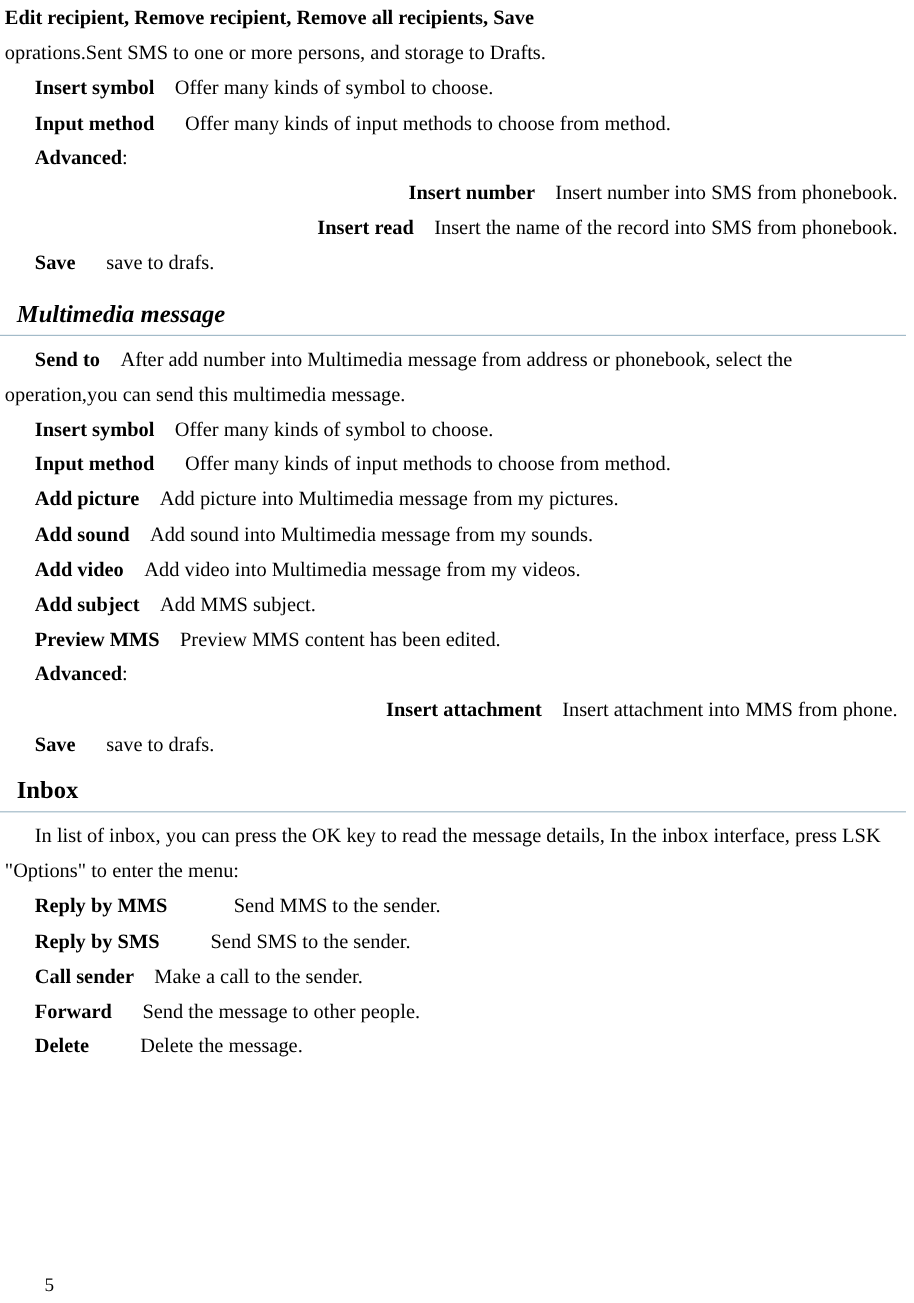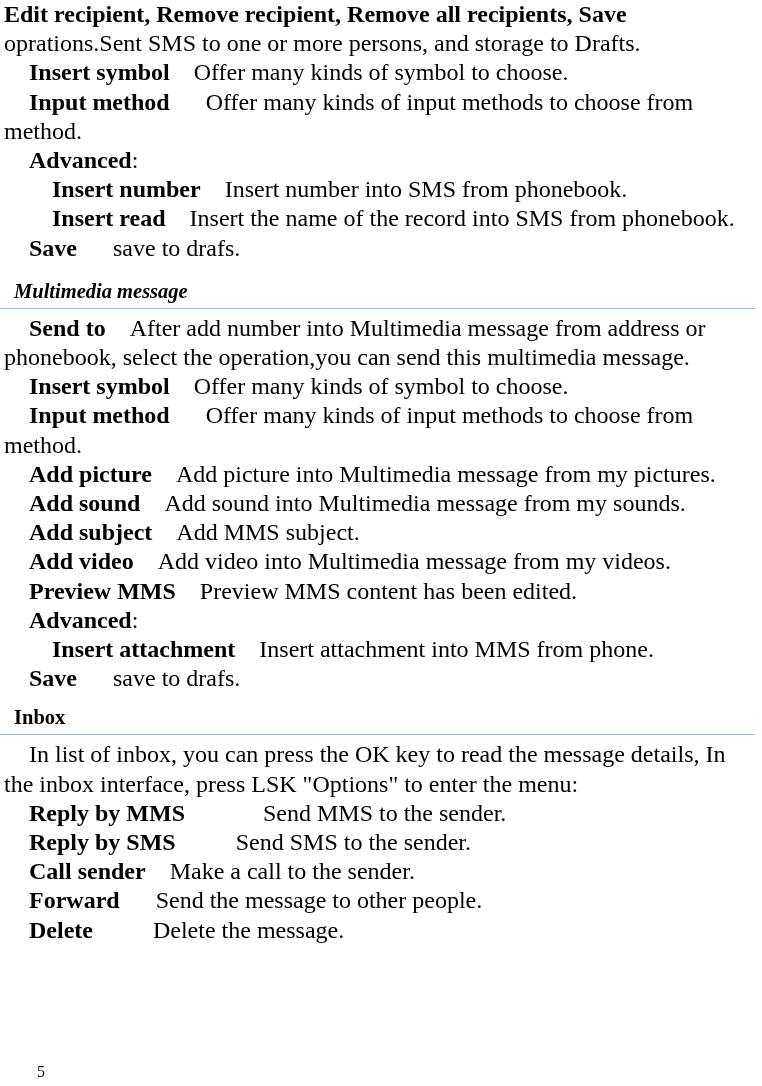--- a/index.html
+++ b/index.html
@@ -15,34 +15,34 @@
     overflow: hidden;
   }
   .page {
     position: relative;
     width: 762px;
     height: 1086px;
     box-sizing: border-box;
     padding: 0;
   }
   .body-text {
-    font-size: 24px;
+    font-size: 17px;
     line-height: 29.2px;
     text-align: left;
     margin: 0;
     padding: 0 14px 0 4px;
     word-spacing: 0px;
   }
   .para {
     margin: 0;
     padding: 0;
   }
   
   .ind1 { text-indent: 25px; }
-  .ind2 { text-indent: 48px; }
+  .ind2 { text-indent: 48px; text-align: right; }
   .ind0 { text-indent: 0; }
 
   b, .term {
     font-weight: bold;
   }
   .gap1::before { content: "\00a0\00a0\00a0\00a0"; }
   .gap2::before { content: "\00a0\00a0\00a0\00a0\00a0\00a0"; }
   .gap3::before { content: "\00a0\00a0\00a0\00a0\00a0\00a0\00a0\00a0\00a0\00a0"; }
   .gap4::before { content: "\00a0\00a0\00a0\00a0\00a0\00a0\00a0\00a0\00a0\00a0\00a0\00a0\00a0"; }
 
@@ -110,23 +110,23 @@
     <p class="para ind1"><b class="term">Send to</b><span class="gap1">After add number into Multimedia message from address or phonebook, select the operation,you can send this multimedia message.</span></p>
 
     <p class="para ind1"><b class="term">Insert symbol</b><span class="gap1">Offer many kinds of symbol to choose.</span></p>
 
     <p class="para ind1"><b class="term">Input method</b><span class="gap2">Offer many kinds of input methods to choose from method.</span></p>
 
     <p class="para ind1"><b class="term">Add picture</b><span class="gap1">Add picture into Multimedia message from my pictures.</span></p>
 
     <p class="para ind1"><b class="term">Add sound</b><span class="gap1">Add sound into Multimedia message from my sounds.</span></p>
 
+    <p class="para ind1"><b class="term">Add video</b><span class="gap1">Add video into Multimedia message from my videos.</span></p>
+
     <p class="para ind1"><b class="term">Add subject</b><span class="gap1">Add MMS subject.</span></p>
-
-    <p class="para ind1"><b class="term">Add video</b><span class="gap1">Add video into Multimedia message from my videos.</span></p>
 
     <p class="para ind1"><b class="term">Preview MMS</b><span class="gap1">Preview MMS content has been edited.</span></p>
 
     <p class="para ind1"><b class="term">Advanced</b><span>:</span></p>
 
     <p class="para ind2"><b class="term">Insert attachment</b><span class="gap1">Insert attachment into MMS from phone.</span></p>
 
     <p class="para ind1"><b class="term">Save</b><span class="gap2">save to drafs.</span></p>
   </div>
 

